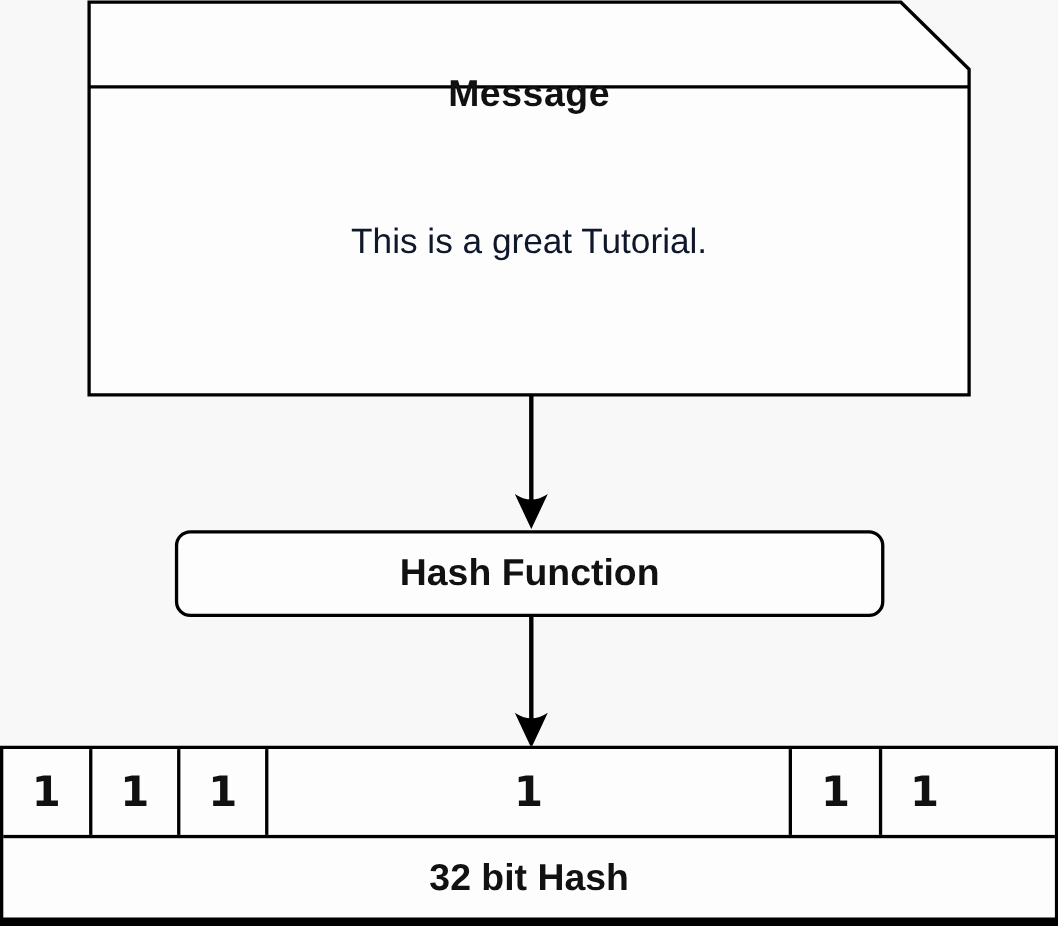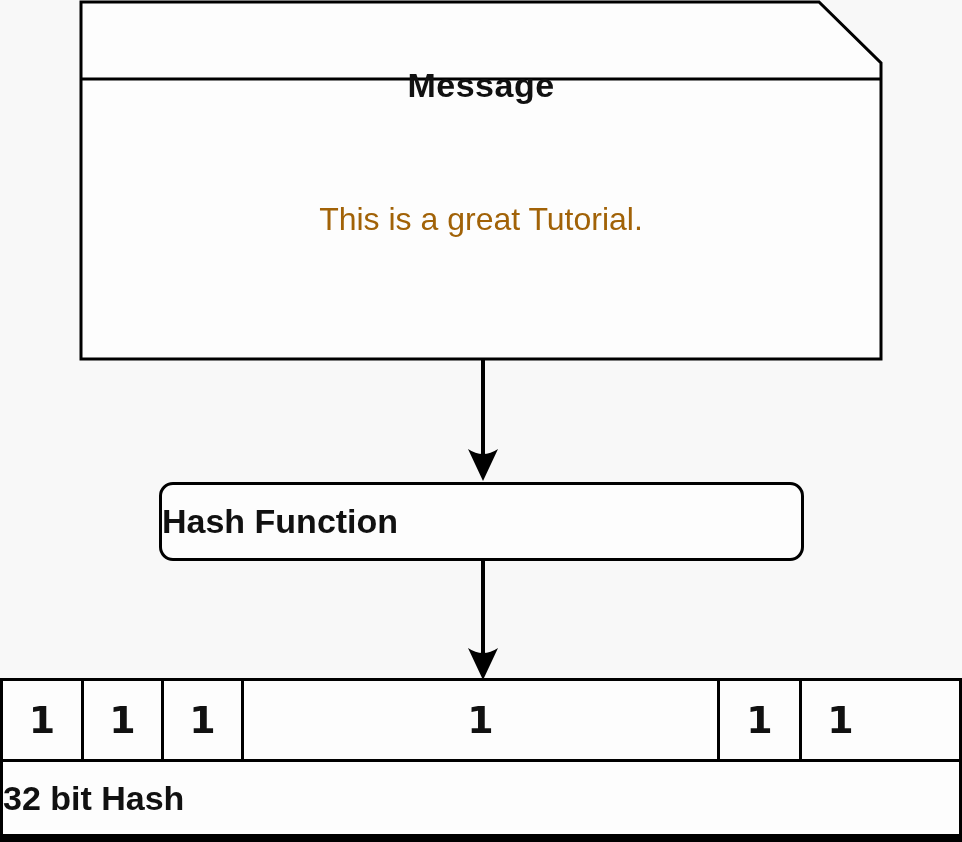--- a/index.html
+++ b/index.html
@@ -48,21 +48,21 @@
     position: absolute;
     left: 2px;
     top: 79px;
     width: 800px;
     height: 280px;
     display: flex;
     align-items: center;
     justify-content: center;
     font-size: 32px;
     font-weight: normal;
-    color: #a16207;
+    color: #0f172a;
   }
 
   
   .arrow {
     position: absolute;
     width: 40px;
   }
   .arrow-1 { left: 463px; top: 359px; height: 122px; }
   .arrow-2 { left: 463px; top: 560px; height: 120px; }
 
@@ -72,20 +72,21 @@
     left: 159px;
     top: 482px;
     width: 645px;
     height: 79px;
     box-sizing: border-box;
     background: #fdfdfd;
     border: 3px solid #000000;
     border-radius: 14px;
     display: flex;
     align-items: center;
+    justify-content: center;
     font-size: 34px;
     font-weight: bold;
   }
 
   
   .hash-table {
     position: absolute;
     left: 0;
     top: 678px;
     width: 962px;
@@ -114,20 +115,21 @@
   }
   .bit-cell:first-child { border-left: none; }
   .bit-cell.wide {
     font-size: 34px;
     letter-spacing: 3px;
   }
   .caption-row {
     flex: 1;
     display: flex;
     align-items: center;
+    justify-content: center;
     font-size: 34px;
     font-weight: bold;
   }
 </style>
 </head>
 <body>
 
 <div class="canvas">
 
   <div class="message-box">

